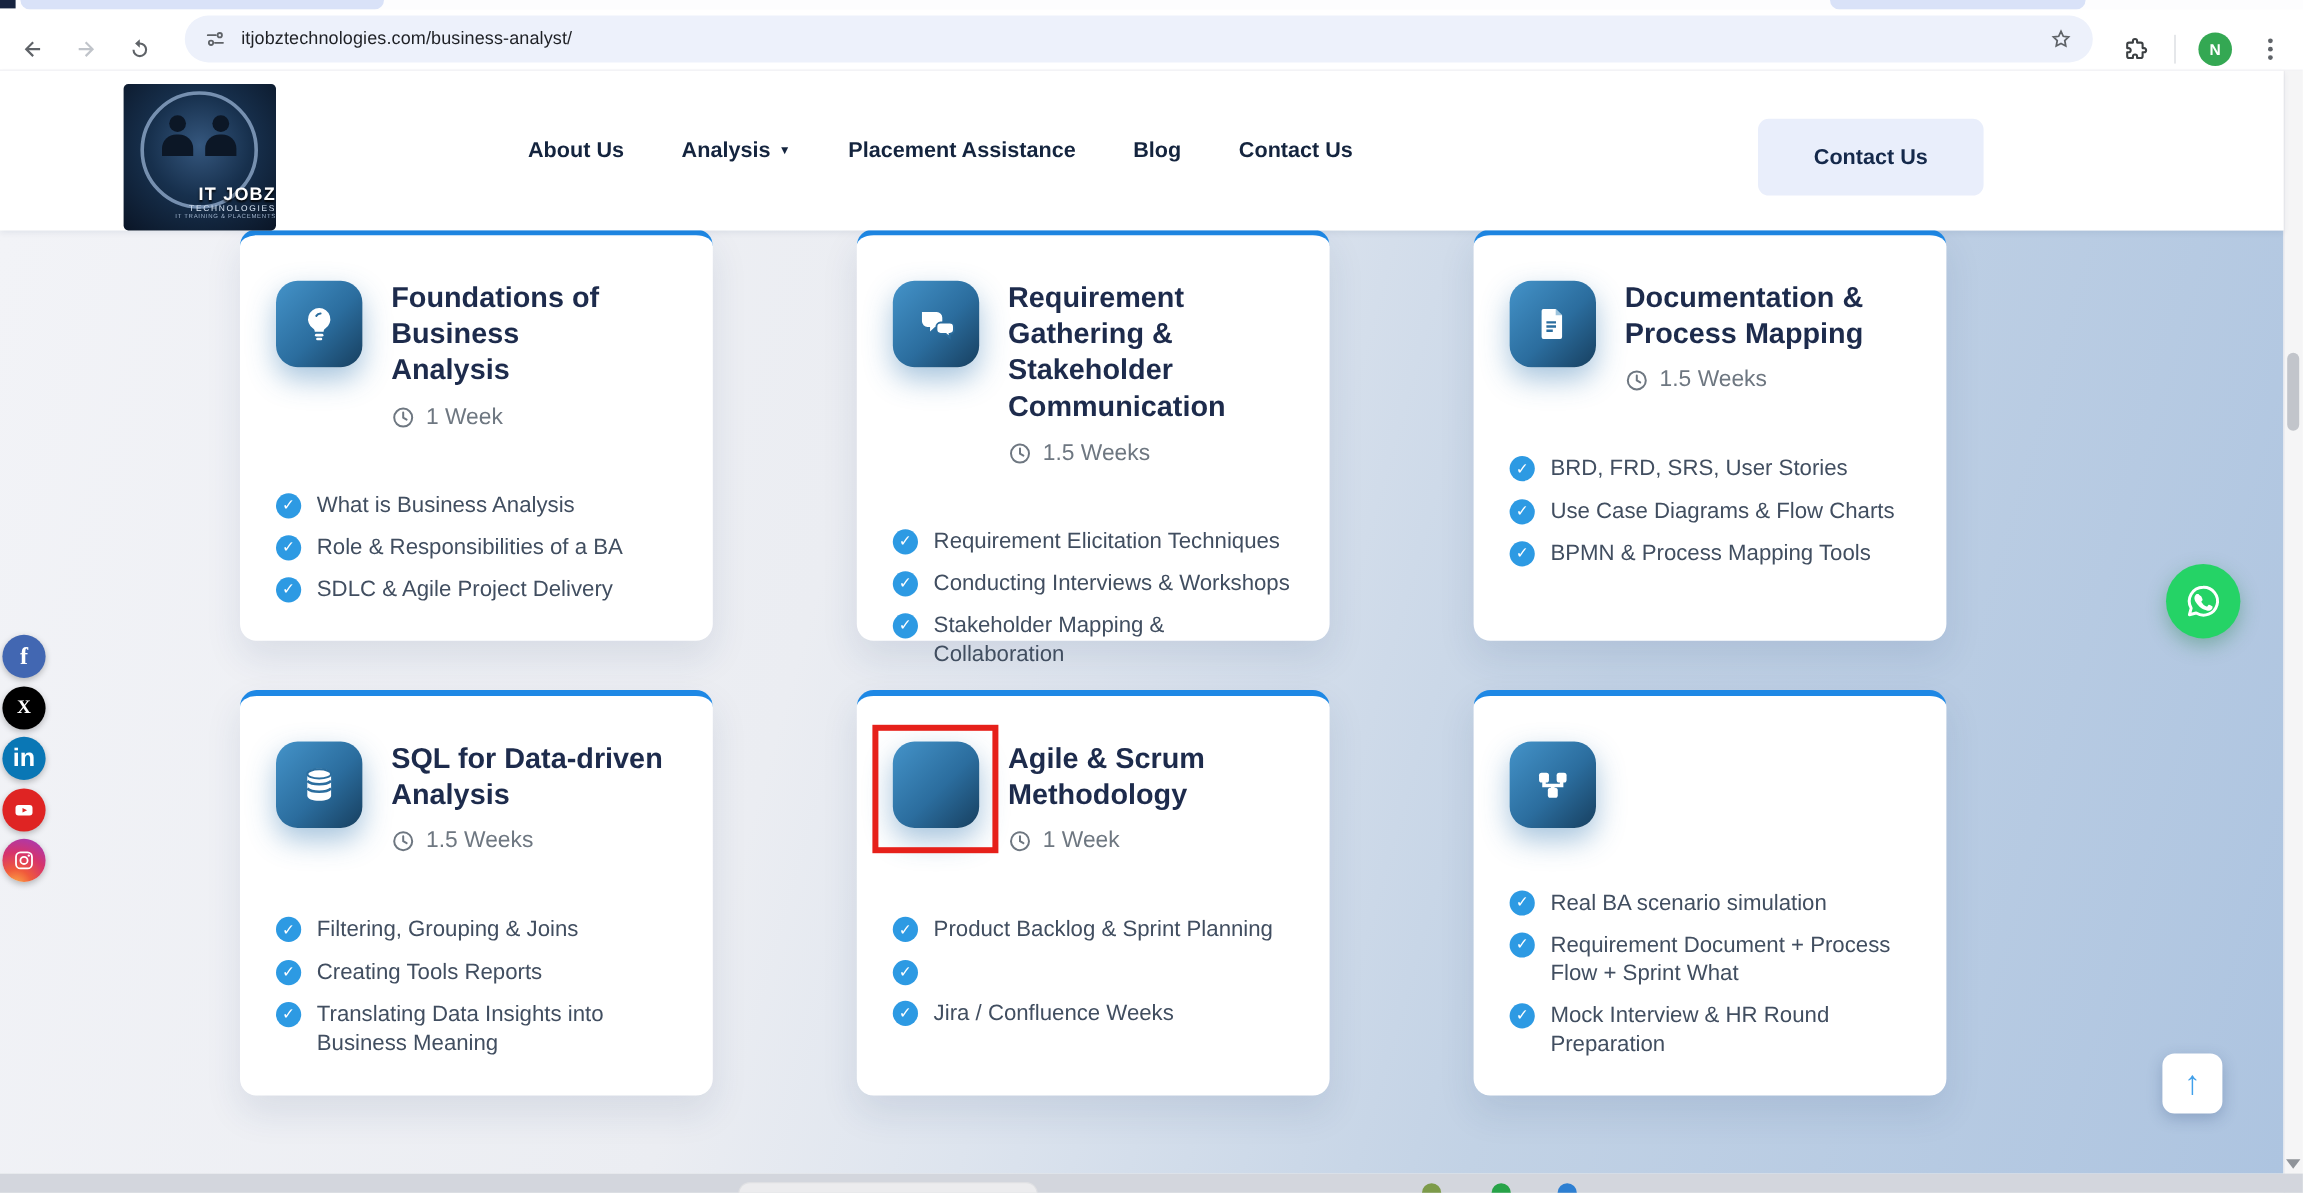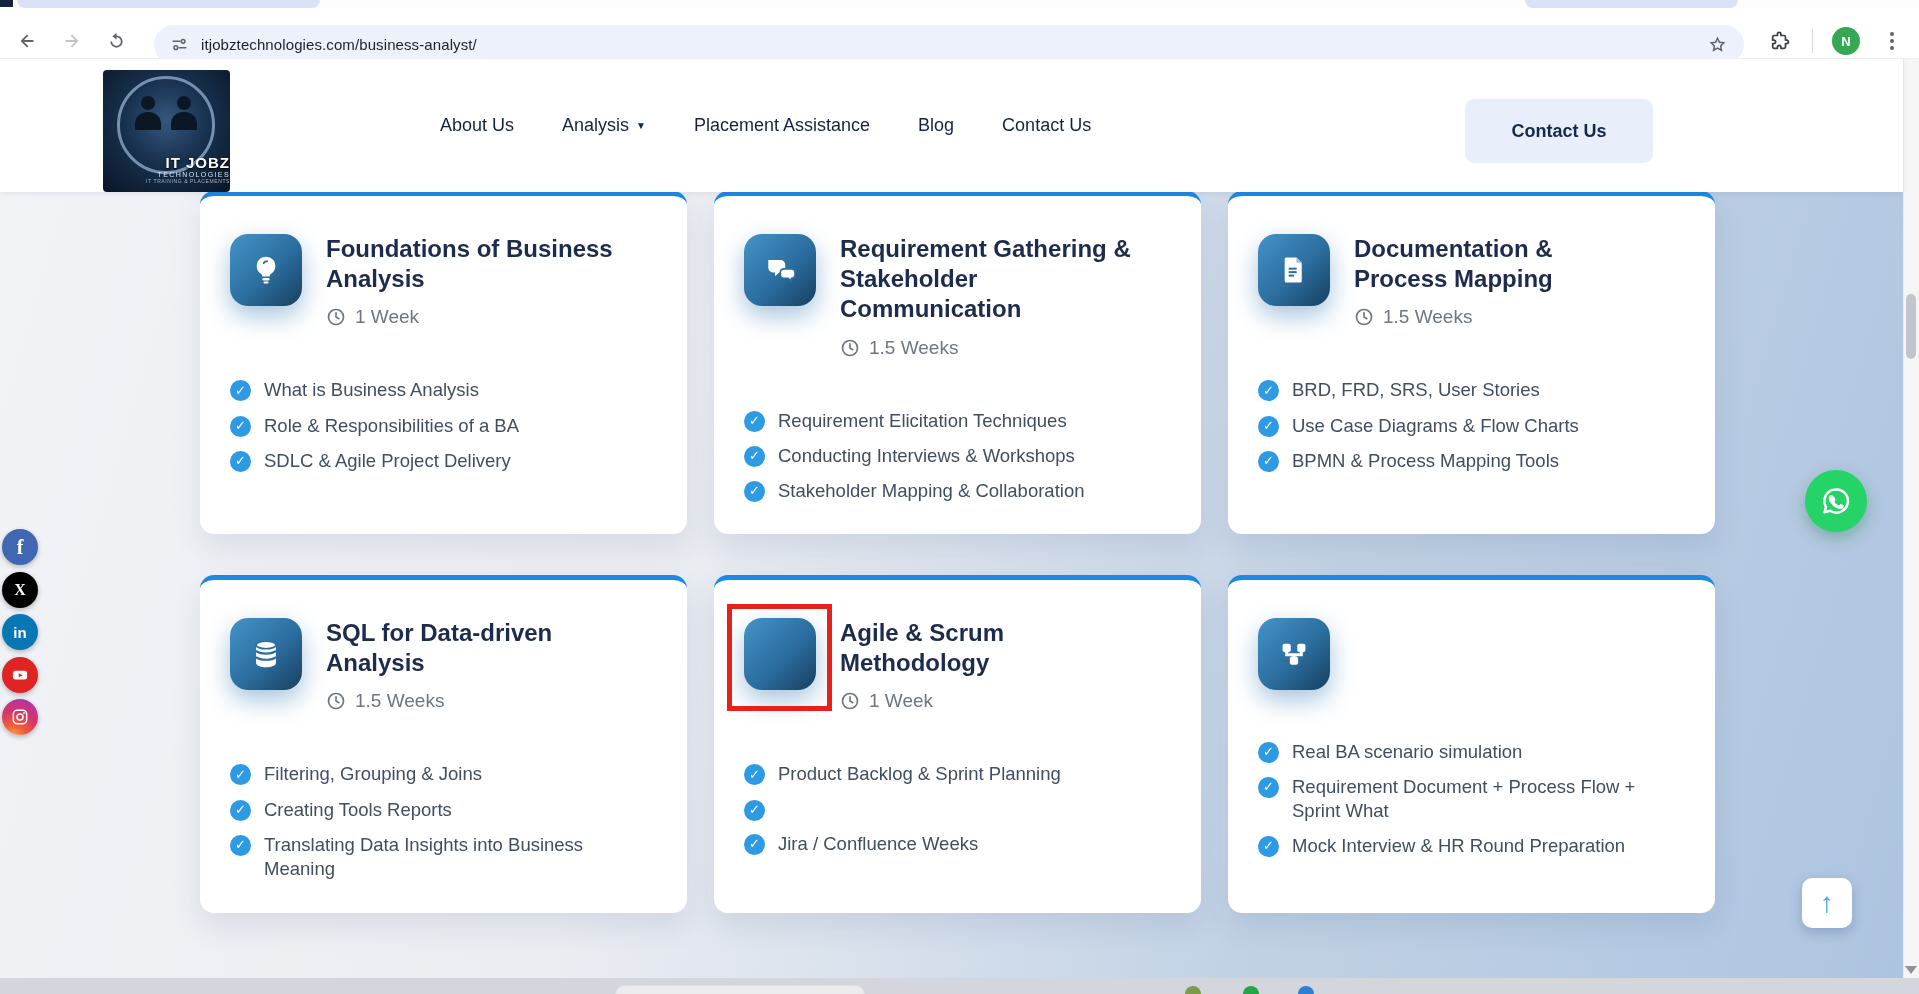--- a/index.html
+++ b/index.html
@@ -8,21 +8,21 @@
 
   
   .browser-top { position:absolute; left:0; top:0; width:1919px; height:59px; background:#fff; }
   .tabstrip { position:absolute; left:0; top:0; width:1919px; height:8px; background:#fdfdfe; }
   .tab-corner { position:absolute; left:0; top:0; width:13px; height:7px; background:#16233f; }
   .tab-remnant { position:absolute; top:0; height:8px; background:#d9e2f8; border-radius:0 0 9px 9px; }
   .tab-remnant.left { left:17px; width:303px; }
   .tab-remnant.right { left:1525px; width:213px; }
   .toolbar { position:absolute; left:0; top:8px; width:1919px; height:51px; background:#fff; border-bottom:1px solid #f0f1f4; }
   .tb-btn { position:absolute; top:15px; width:36px; height:36px; display:flex; align-items:center; justify-content:center; border-radius:50%; }
-  .omnibox { position:absolute; left:154px; top:17px; width:1590px; height:39px; background:#edf1fb;
+  .omnibox { position:absolute; left:154px; top:5px; width:1590px; height:39px; background:#edf1fb;
              border-radius:20px; display:flex; align-items:center; padding:0 16px; }
   .url-text { color:#1f2126; font-size:15px; margin-left:12px; flex:1; letter-spacing:.1px; }
   .sep { position:absolute; left:1812px; top:21px; width:1px; height:24px; background:#d4d7dd; }
   .avatar { position:absolute; left:1832px; top:19px; width:28px; height:28px; border-radius:50%;
             background:#34a853; color:#fff; font-size:13px; font-weight:bold;
             display:flex; align-items:center; justify-content:center; }
   .menu-dots { position:absolute; left:1884px; top:15px; width:16px; height:36px;
                display:flex; flex-direction:column; align-items:center; justify-content:center; gap:3.4px; }
   .menu-dots i { width:4px; height:4px; border-radius:50%; background:#5f6368; }
 
@@ -34,30 +34,30 @@
   .logo-ring { position:absolute; left:14px; top:6px; width:98px; height:98px; border-radius:50%;
                border:3px solid #8fa9c9; opacity:.8; }
   .logo-person { position:absolute; width:26px; height:34px; }
   .logo-person .head { width:14px; height:14px; border-radius:50%; background:#0c1726; margin:0 auto; }
   .logo-person .bust { width:26px; height:18px; border-radius:12px 12px 0 0; background:#0c1726; margin-top:2px; }
   .logo-text { position:absolute; left:0; right:0; bottom:8px; text-align:right; color:#fff; }
   .logo-text .l1 { font-size:15px; font-weight:bold; letter-spacing:1px; text-shadow:0 1px 2px #000; }
   .logo-text .l2 { font-size:7px; letter-spacing:1.4px; color:#d7e3f2; }
   .logo-text .l3 { font-size:5px; letter-spacing:.6px; color:#9fb3cc; }
   .main-nav { position:absolute; left:440px; top:0; height:133px; display:flex; align-items:center; gap:48px; }
-  .nav-item { color:#14243e; font-size:18px; font-weight:normal; cursor:pointer; display:flex; align-items:center; gap:7px; }
+  .nav-item { color:#14243e; font-size:18px; font-weight:bold; cursor:pointer; display:flex; align-items:center; gap:7px; }
   .caret { font-size:10px; color:#14243e; }
   .header-cta { position:absolute; left:1465px; top:40px; width:188px; height:64px; background:#e9eefb;
                 border:none; border-radius:9px; color:#15294b; font-size:18px; font-weight:bold;
                 font-family:"Liberation Sans",sans-serif; cursor:pointer; }
 
   
   .content { position:absolute; left:0; top:192px; width:1903px; height:786px;
              background:linear-gradient(106deg,#f2f3f7 0%, #ebedf2 36%, #dde4ee 48%, #c2d2e5 68%, #adc4e0 100%); }
-  .card { position:absolute; width:487px; background:#fff; border-radius:14px;
+  .card { position:absolute; width:394px; background:#fff; border-radius:14px;
           border-top:5px solid #1e88e5; box-shadow:0 14px 30px rgba(25,60,110,.10);
           padding:38px 30px 40px 30px; }
   .card.r1 { top:-1px; height:343px; }
   .card.r2 { top:383px; height:338px; }
   .card.c1 { left:200px; } .card.c2 { left:714px; } .card.c3 { left:1228px; }
   .card-head { display:flex; gap:24px; }
   .icon-tile { flex:none; width:72px; height:72px; border-radius:18px;
                background:linear-gradient(135deg,#4493c9 0%, #2b6d9e 55%, #173f5f 100%);
                box-shadow:0 10px 24px rgba(58,125,180,.45);
                display:flex; align-items:center; justify-content:center; }
@@ -69,21 +69,21 @@
            font-size:13px; display:flex; align-items:center; justify-content:center; margin-top:2px; }
   .annotation-box { position:absolute; left:13px; top:24px; width:105px; height:107px;
                     border:5px solid #e6201a; pointer-events:none; }
 
   
   .social-rail { position:absolute; left:2px; top:529px; width:36px; display:flex; flex-direction:column; gap:6.5px; z-index:8; }
   .soc { width:36px; height:36px; border-radius:50%; color:#fff; display:flex; align-items:center;
          justify-content:center; font-weight:bold; cursor:pointer; box-shadow:0 2px 5px rgba(0,0,0,.25); }
   .soc.fb { background:#4267b2; font-size:20px; font-family:"Liberation Serif",serif; }
   .soc.x  { background:#000; font-size:16px; font-family:"Liberation Serif",serif; }
-  .soc.li { background:#0a77b5; font-size:15px; }
+  .soc.li { background:#0a77b5; font-size:21px; }
   .soc.yt { background:#df2423; }
   .soc.ig { background:radial-gradient(circle at 30% 110%, #fdb34b 0%, #f05a3b 30%, #d6336c 60%, #a43ab8 95%); }
   .whatsapp-fab { position:absolute; left:1805px; top:470px; width:62px; height:62px; border-radius:50%;
                   background:#25d366; display:flex; align-items:center; justify-content:center;
                   box-shadow:0 6px 16px rgba(20,120,60,.35); cursor:pointer; z-index:8; }
   .scroll-top { position:absolute; left:1802px; top:878px; width:50px; height:50px; border-radius:10px;
                 background:#fff; display:flex; align-items:center; justify-content:center;
                 box-shadow:0 4px 12px rgba(30,60,110,.25); cursor:pointer; z-index:8;
                 color:#41a0ea; font-size:28px; font-weight:bold; }
 

